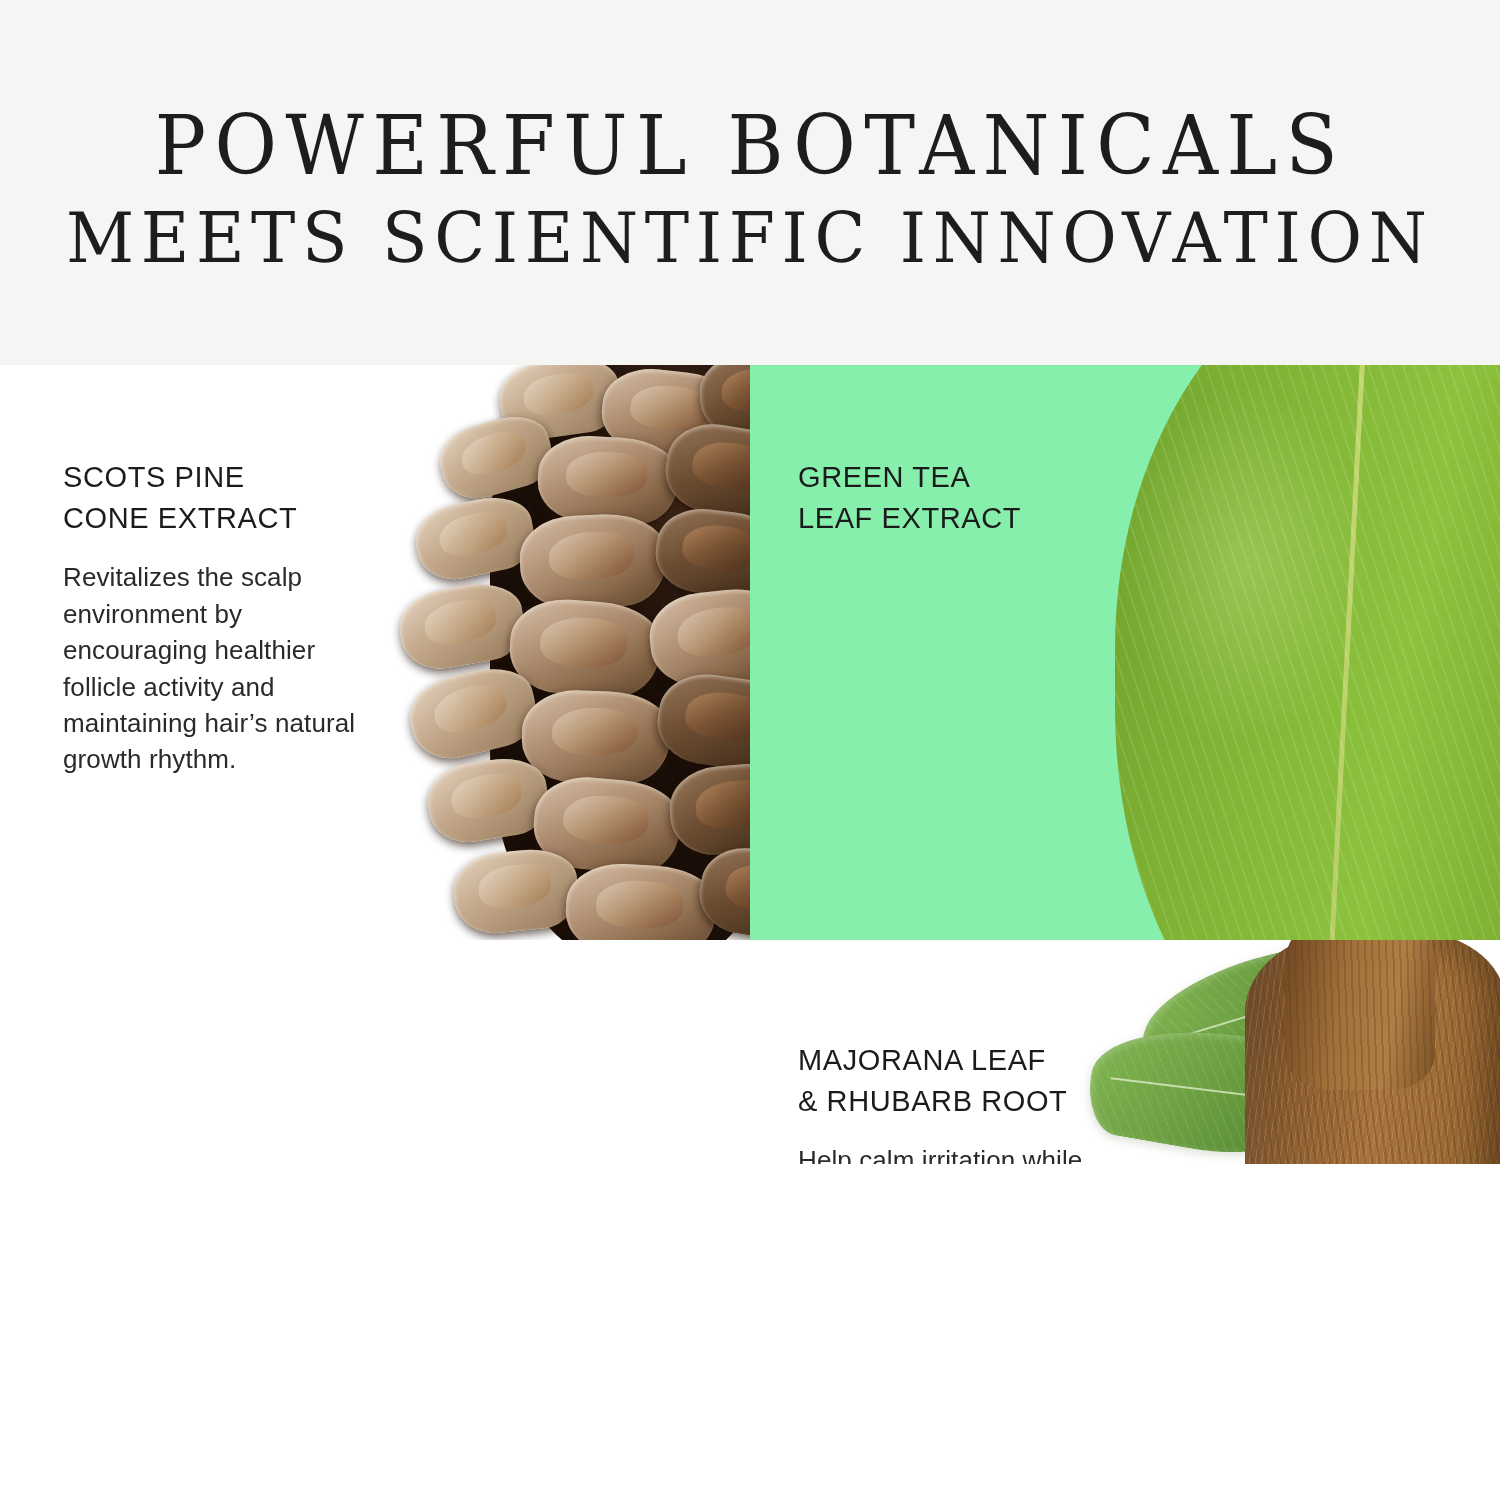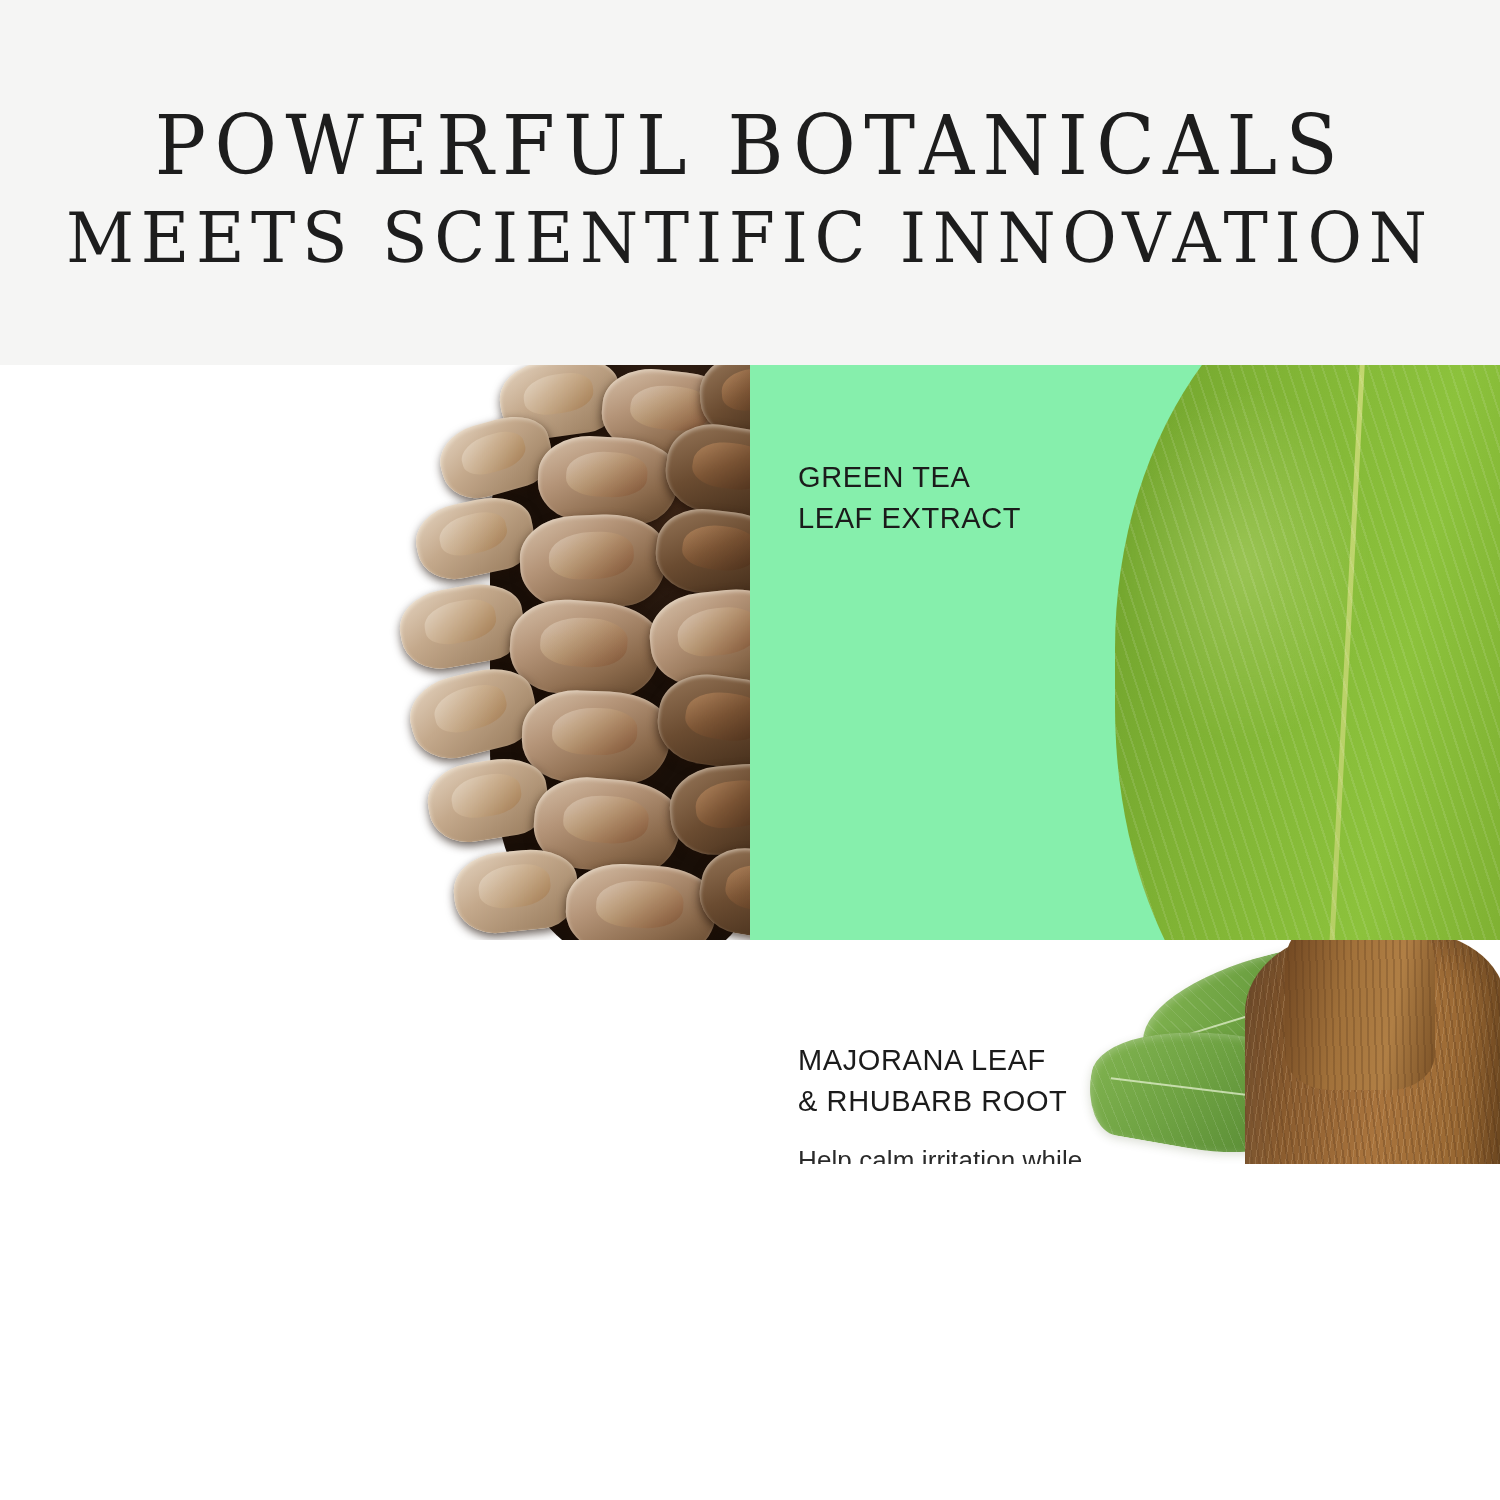--- a/index.html
+++ b/index.html
@@ -313,20 +313,25 @@
         <div class="scale lt" style="left:40px;  top:308px; width:126px; height:80px; transform:rotate(-14deg);"></div>
         <div class="scale" style="left:152px; top:326px; width:148px; height:92px; transform:rotate(2deg);"></div>
         <div class="scale dk" style="left:288px; top:312px; width:136px; height:90px; transform:rotate(8deg);"></div>
         <div class="scale lt" style="left:58px;  top:396px; width:120px; height:78px; transform:rotate(-9deg);"></div>
         <div class="scale" style="left:164px; top:414px; width:146px; height:92px; transform:rotate(5deg);"></div>
         <div class="scale dk" style="left:300px; top:400px; width:132px; height:88px; transform:rotate(-5deg);"></div>
         <div class="scale lt" style="left:84px;  top:486px; width:124px; height:80px; transform:rotate(-6deg);"></div>
         <div class="scale" style="left:196px; top:500px; width:150px; height:90px; transform:rotate(3deg);"></div>
         <div class="scale dk" style="left:330px; top:486px; width:124px; height:86px; transform:rotate(10deg);"></div>
       </div>
+      <div class="copy">
+        <h3 class="card-title">SCOTS PINE
+CONE EXTRACT</h3>
+        <p class="card-body">Revitalizes the scalp environment by encouraging healthier follicle activity and maintaining hair’s natural growth rhythm.</p>
+      </div>
     </div>
 
     <div class="quad q2">
       <div class="art leaf-wrap">
         <div class="tea-leaf"></div>
       </div>
       <div class="copy">
         <h3 class="card-title">GREEN TEA
 LEAF EXTRACT</h3>
       </div>

